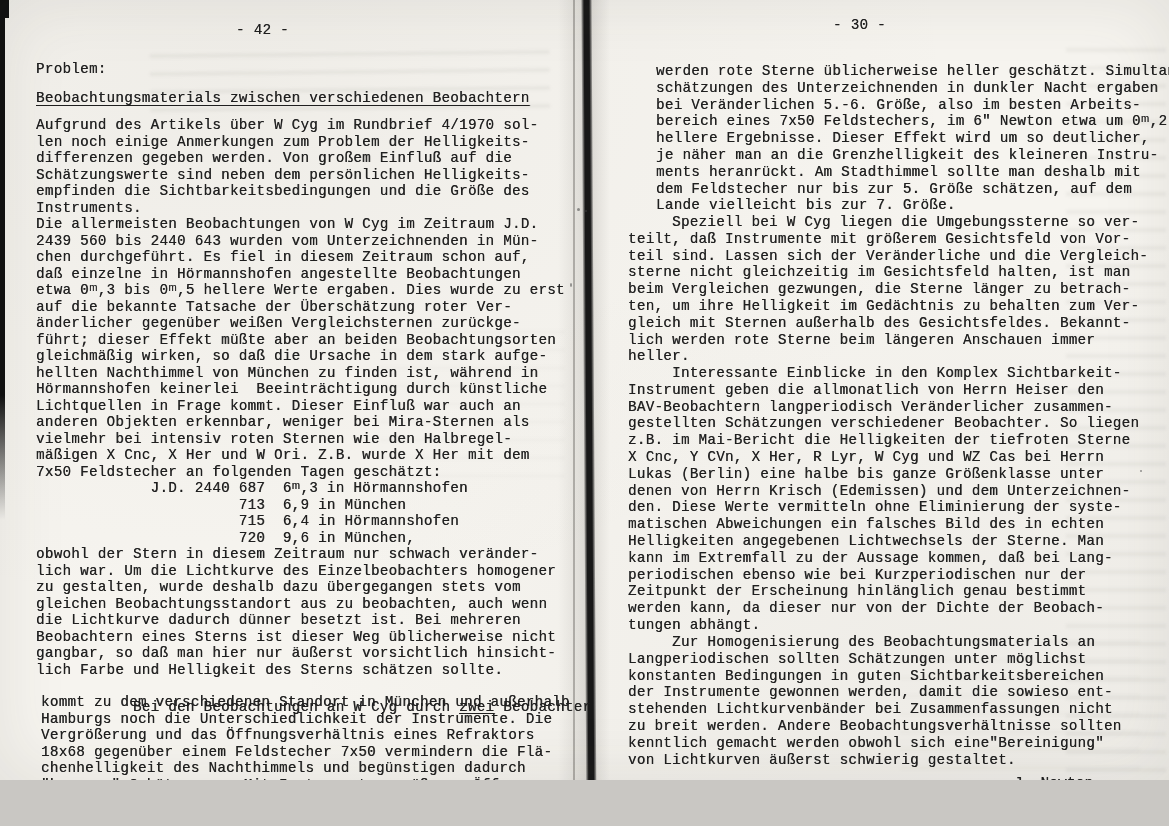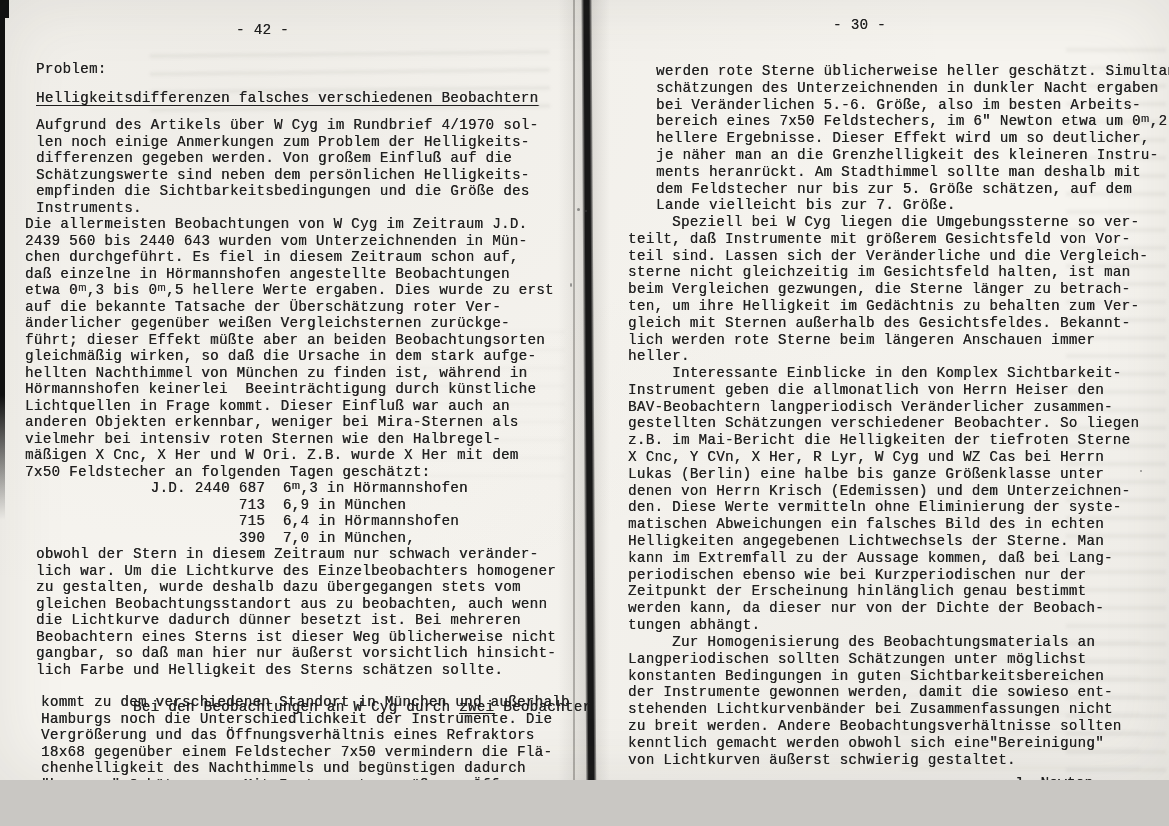--- a/index.html
+++ b/index.html
@@ -78,50 +78,50 @@
   <div class="speck s1"></div>
   <div class="speck s2"></div>
   <div class="speck s3"></div>
   <div class="speck s4"></div>
 
   <div>
     <div class="ink lh-left" style="left:236px;top:22px;">- 42 -</div>
 
     <div class="ink lh-left" style="left:36px;top:61px;">Problem:</div>
 
-    <div class="ink lh-left heading-underline" style="left:36px;top:90px;">Helligkeitsdifferenzen falsches verschiedenen Beobachtern</div>
+    <div class="ink lh-left heading-underline" style="left:36px;top:90px;">Beobachtungsmaterials zwischen verschiedenen Beobachtern</div>
 
     <div class="ink lh-left" style="left:36px;top:117px;">Aufgrund des Artikels über W Cyg im Rundbrief 4/1970 sol-
 len noch einige Anmerkungen zum Problem der Helligkeits-
 differenzen gegeben werden. Von großem Einfluß auf die
 Schätzungswerte sind neben dem persönlichen Helligkeits-
 empfinden die Sichtbarkeitsbedingungen und die Größe des
 Instruments.</div>
 
-    <div class="ink lh-left" style="left:25px;top:216px;">Die allermeisten Beobachtungen von W Cyg im Zeitraum J.D.
+    <div class="ink lh-left" style="left:36px;top:216px;">Die allermeisten Beobachtungen von W Cyg im Zeitraum J.D.
 2439 560 bis 2440 643 wurden vom Unterzeichnenden in Mün-
 chen durchgeführt. Es fiel in diesem Zeitraum schon auf,
 daß einzelne in Hörmannshofen angestellte Beobachtungen
 etwa 0ᵐ,3 bis 0ᵐ,5 hellere Werte ergaben. Dies wurde zu erst
 auf die bekannte Tatsache der Überschätzung roter Ver-
 änderlicher gegenüber weißen Vergleichsternen zurückge-
 führt; dieser Effekt müßte aber an beiden Beobachtungsorten
 gleichmäßig wirken, so daß die Ursache in dem stark aufge-
 hellten Nachthimmel von München zu finden ist, während in
 Hörmannshofen keinerlei  Beeinträchtigung durch künstliche
 Lichtquellen in Frage kommt. Dieser Einfluß war auch an
 anderen Objekten erkennbar, weniger bei Mira-Sternen als
 vielmehr bei intensiv roten Sternen wie den Halbregel-
 mäßigen X Cnc, X Her und W Ori. Z.B. wurde X Her mit dem
 7x50 Feldstecher an folgenden Tagen geschätzt:</div>
 
     <div class="ink lh-left" style="left:36px;top:480px;">             J.D. 2440 687  6ᵐ,3 in Hörmannshofen
                        713  6,9 in München
                        715  6,4 in Hörmannshofen
-                       390  7,0 in München,</div>
+                       720  9,6 in München,</div>
 
     <div class="ink lh-left" style="left:36px;top:546px;">obwohl der Stern in diesem Zeitraum nur schwach veränder-
 lich war. Um die Lichtkurve des Einzelbeobachters homogener
 zu gestalten, wurde deshalb dazu übergegangen stets vom
 gleichen Beobachtungsstandort aus zu beobachten, auch wenn
 die Lichtkurve dadurch dünner besetzt ist. Bei mehreren
 Beobachtern eines Sterns ist dieser Weg üblicherweise nicht
 gangbar, so daß man hier nur äußerst vorsichtlich hinsicht-
 lich Farbe und Helligkeit des Sterns schätzen sollte.</div>
 

